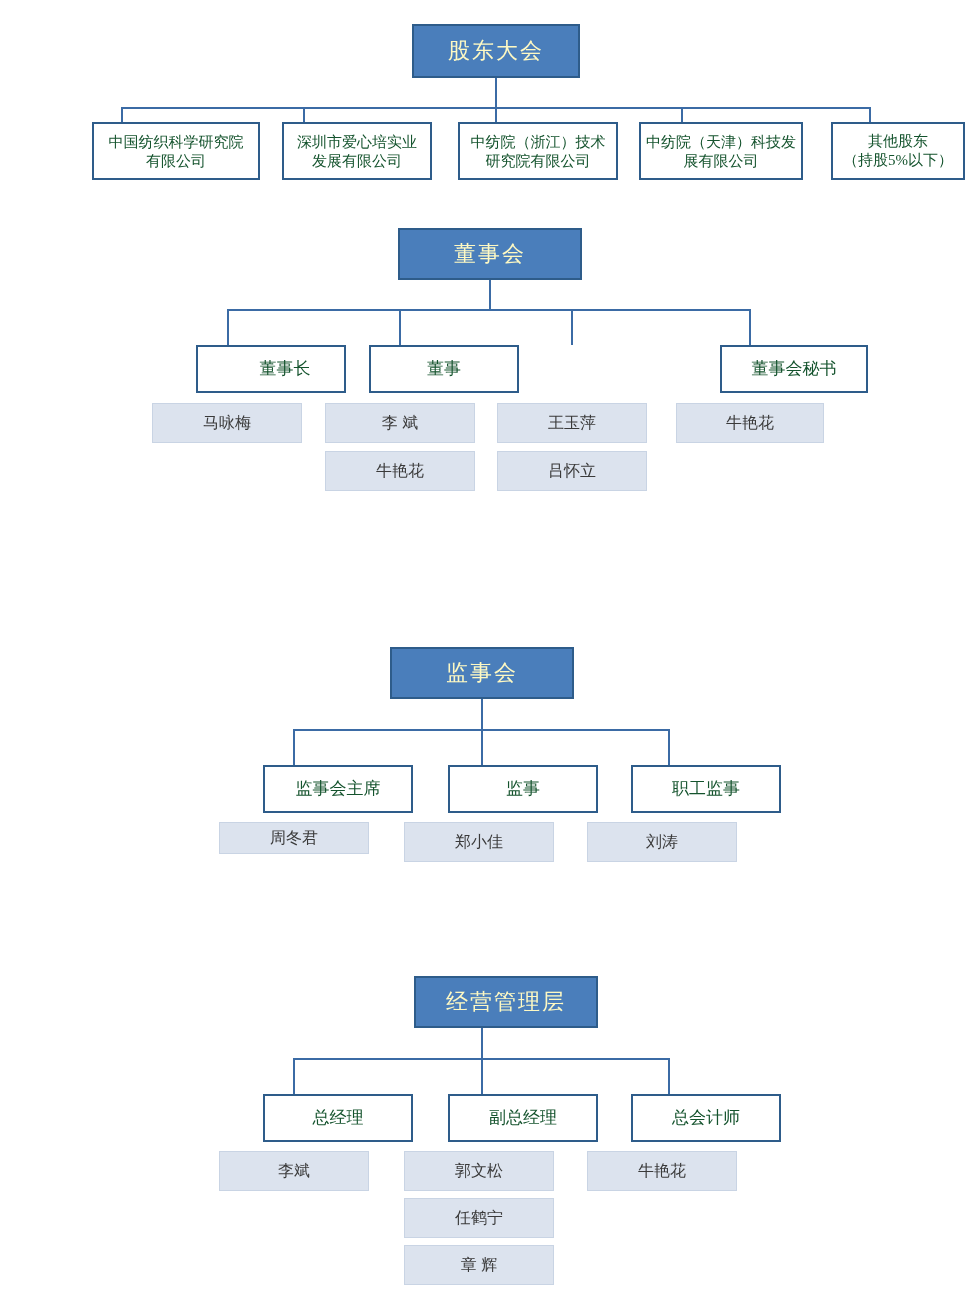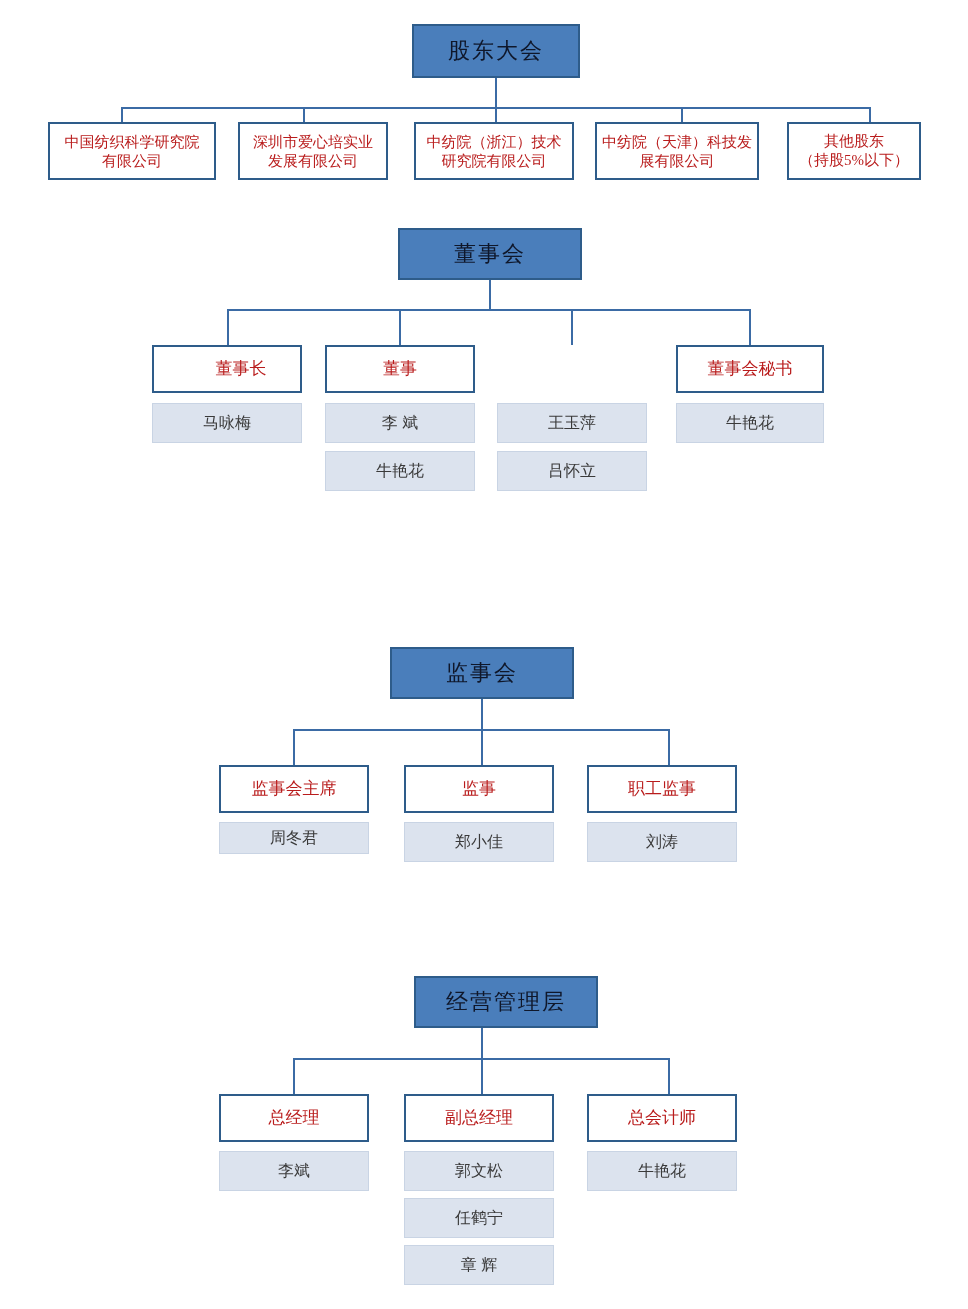--- a/index.html
+++ b/index.html
@@ -23,31 +23,32 @@
     align-items: center;
     justify-content: center;
     text-align: center;
     line-height: 1.28;
   }
 
   
   .node.header-box {
     background: #4a7ebb;
     border: 2px solid #2e5c8a;
-    color: #0f172a;
+    color: #fef9c3;
     font-size: 22px;
     letter-spacing: 2px;
   }
 
   
   .node.title-box {
     background: #ffffff;
     border: 2px solid #2e5c8a;
-    color: #b91c1c;
+    color: #14532d;
     font-size: 17px;
+    margin-left: 44px;
   }
   .node.title-box.small {
     font-size: 15px;
     border-width: 2px;
   }
   .node.title-box .txt { padding: 0 4px; }
 
   
   .node.name-box {
     background: #dce3ee;

